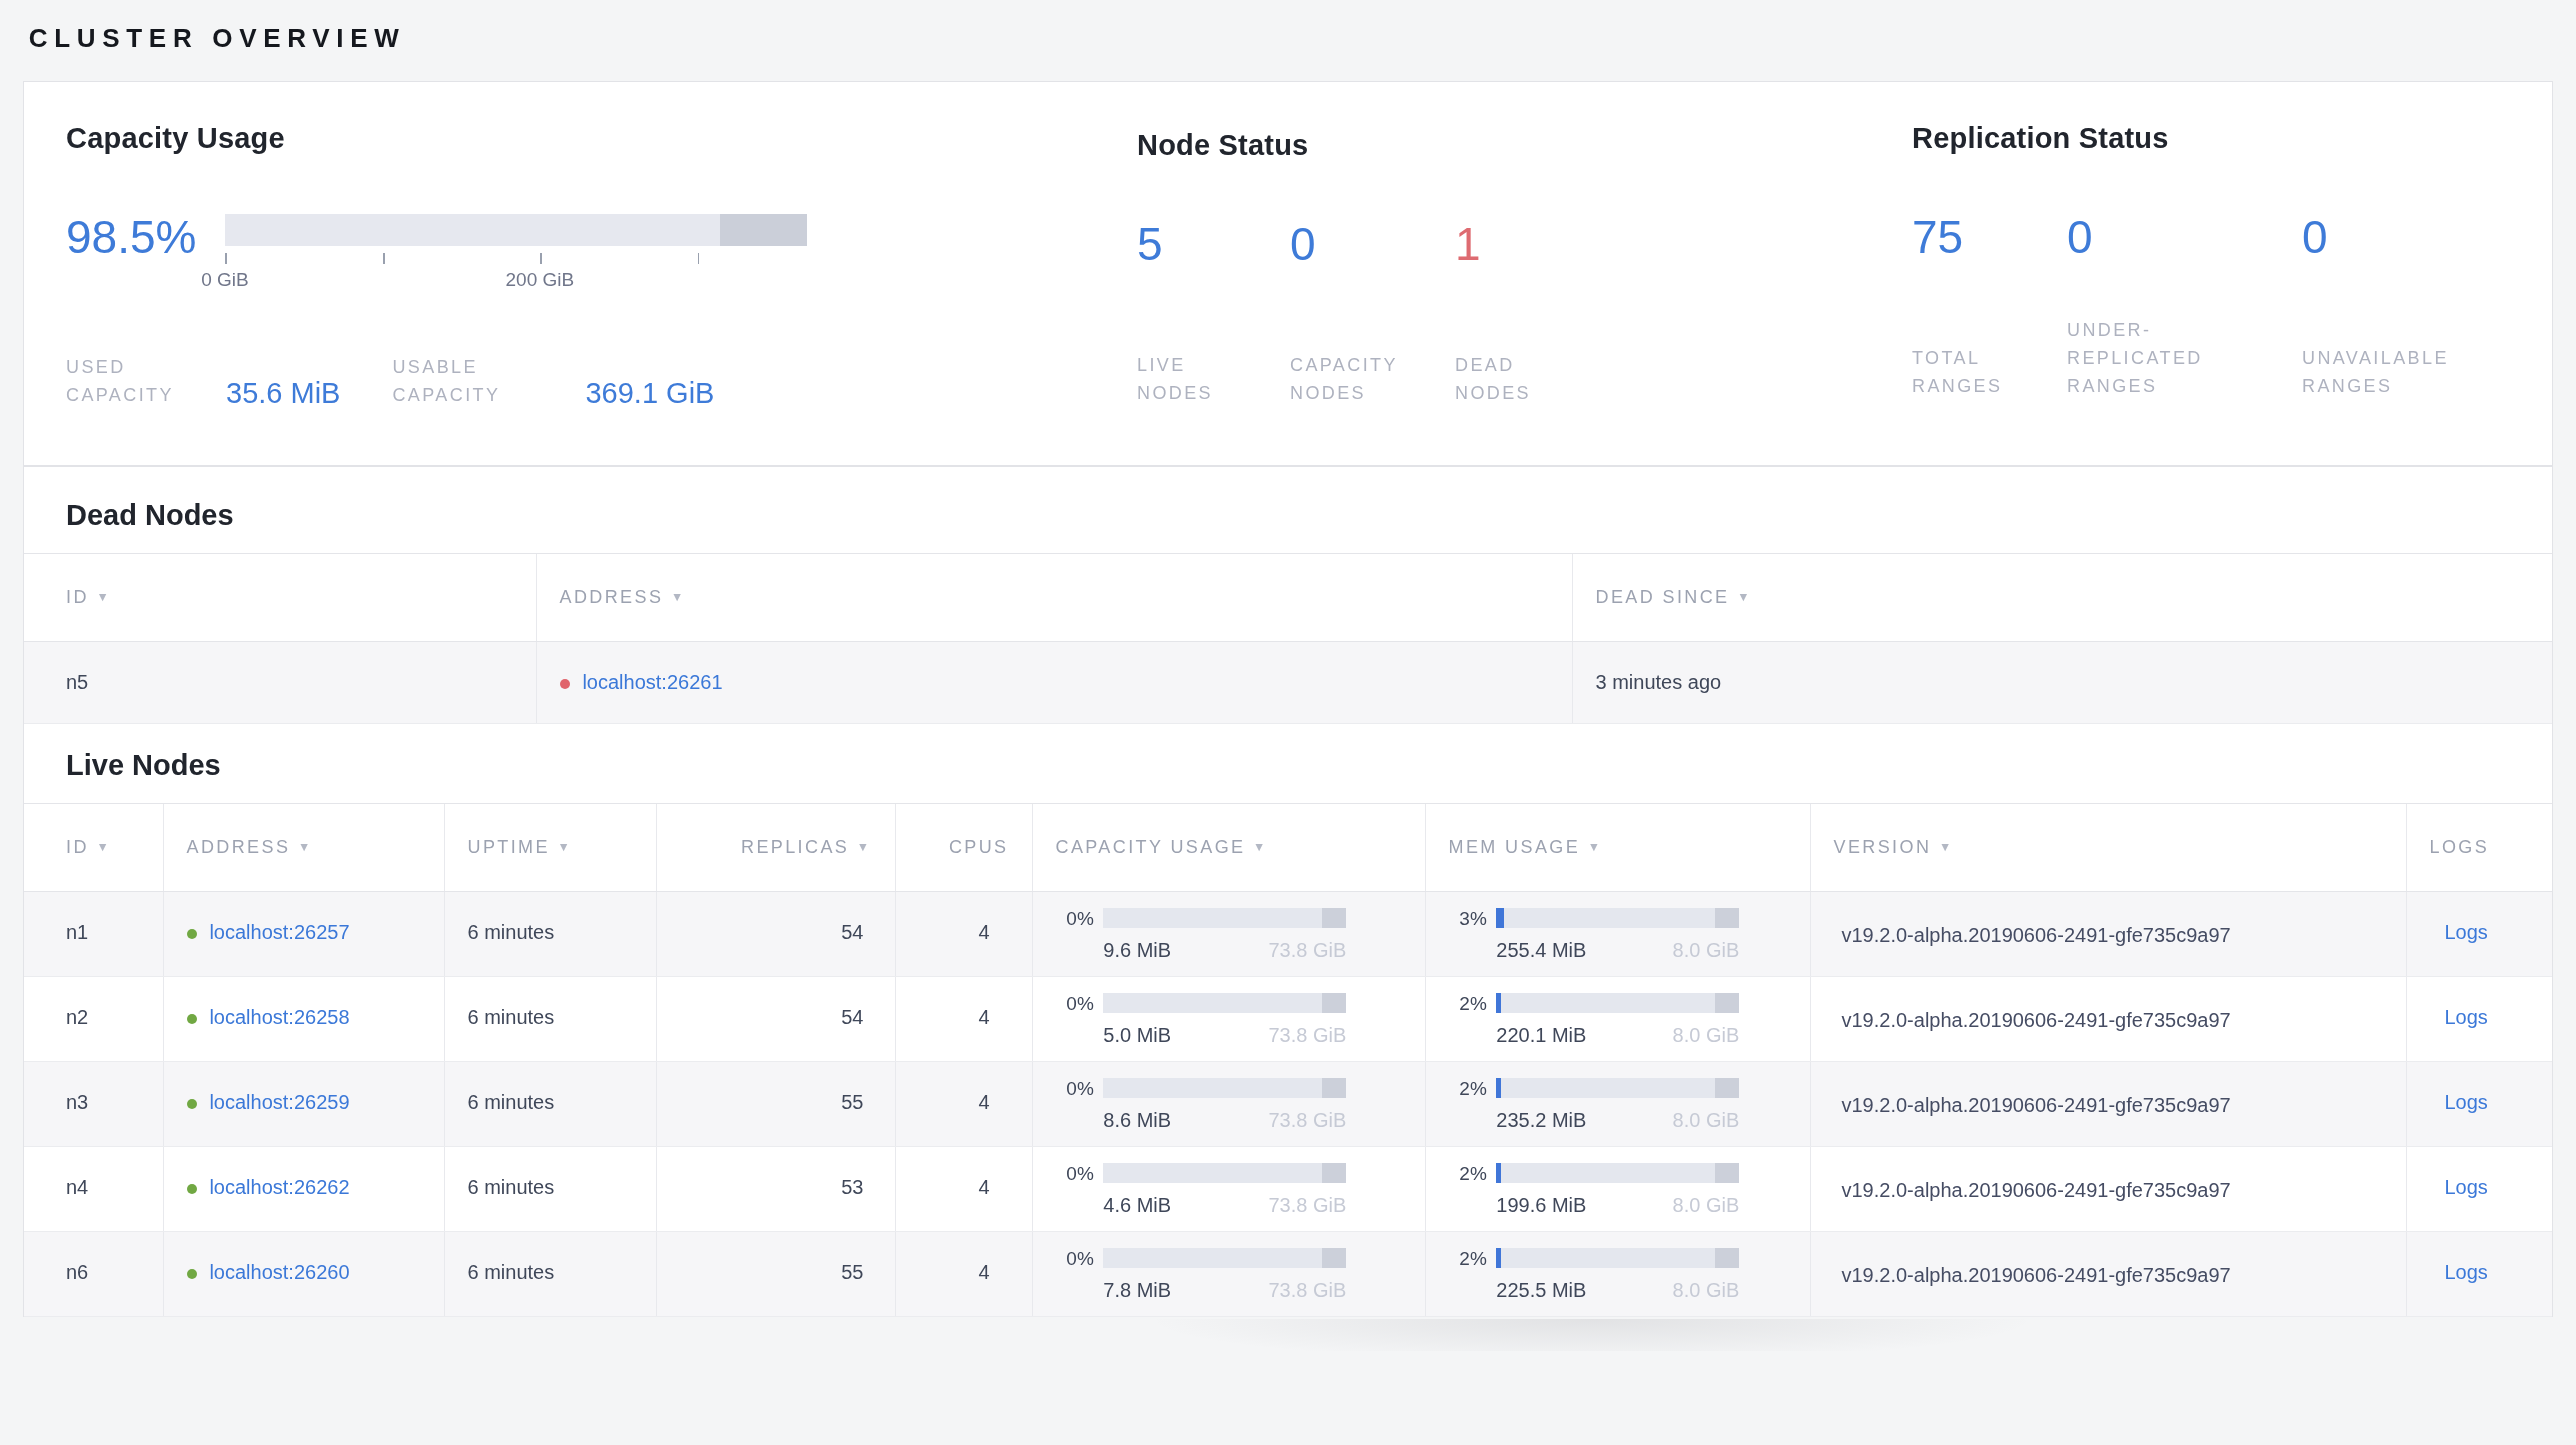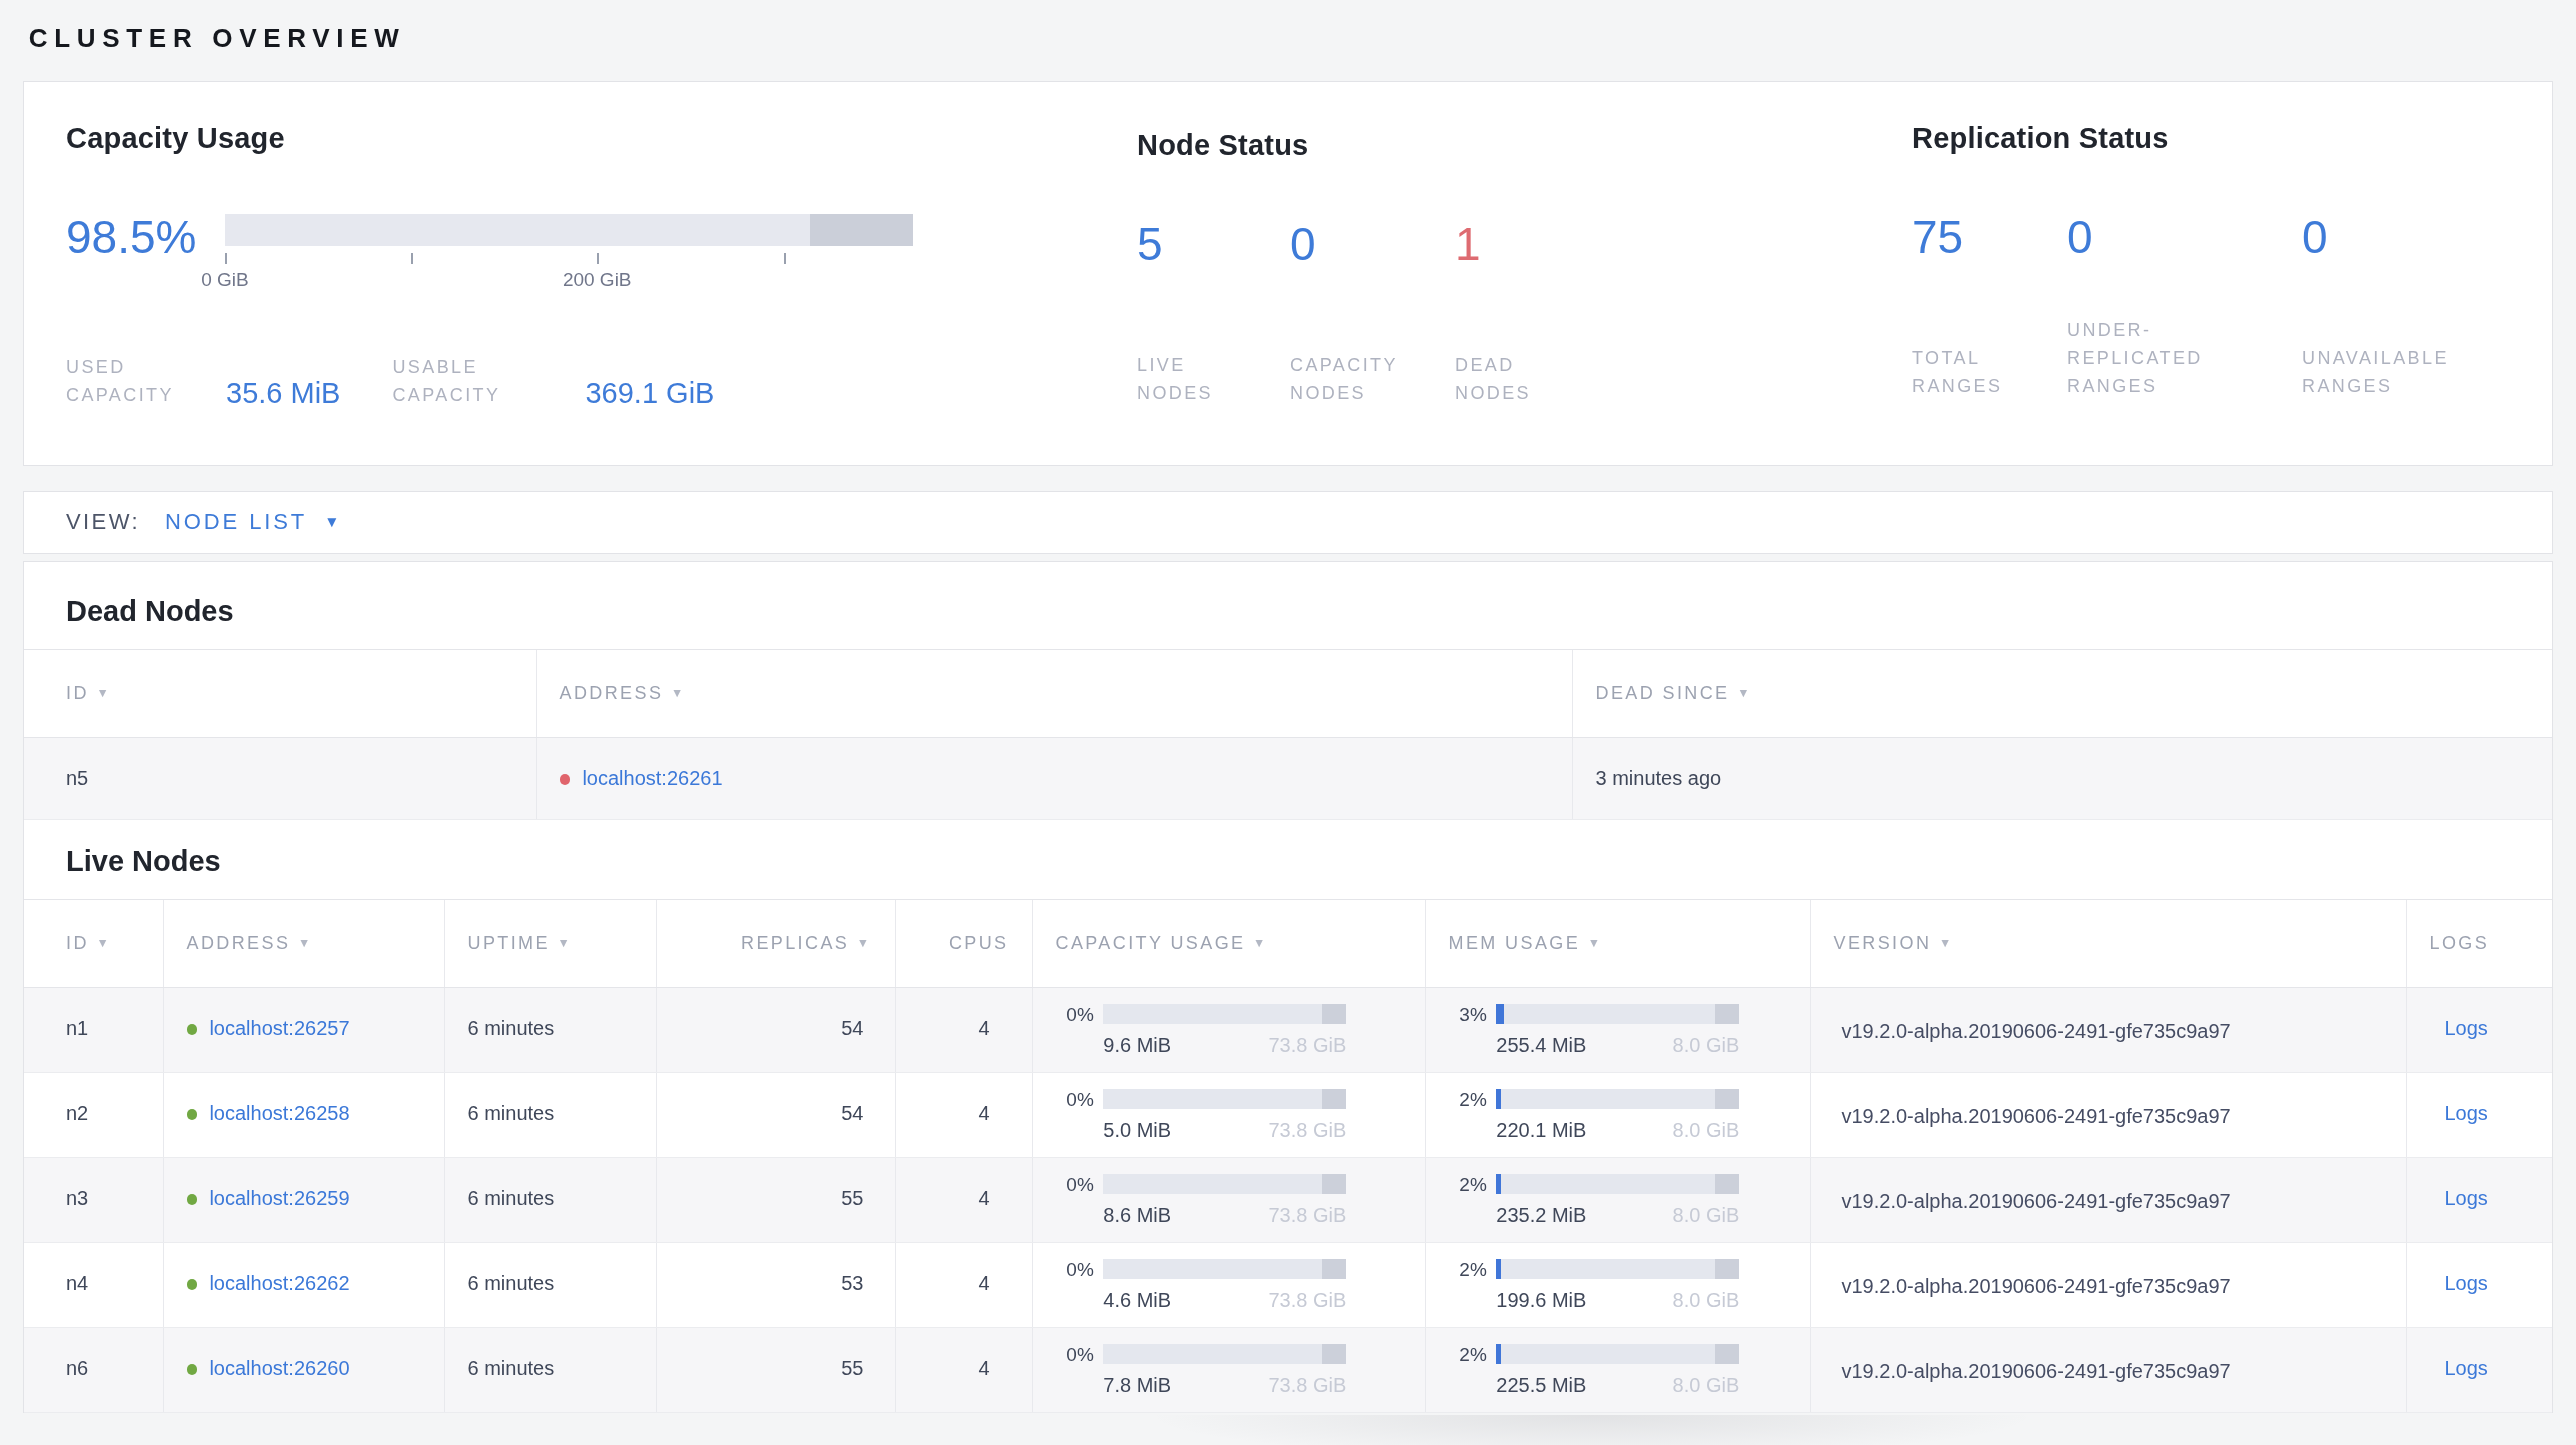--- a/index.html
+++ b/index.html
@@ -23,21 +23,21 @@
   .sec h2{margin:0;font-size:29px;font-weight:600;color:#21252d;letter-spacing:0.2px;}
   .sec-capacity{width:1071px;flex:none;}
   .sec-nodes{width:775px;flex:none;margin-top:7px;}
   .sec-repl{flex:1;}
   .big-num{font-size:46px;line-height:1;font-weight:500;}
   .blue{color:#3e7bd8;}
   .red{color:#de6b71;}
   
   .cap-row{display:flex;align-items:flex-start;margin-top:59px;}
   .cap-pct{width:159px;flex:none;}
-  .bar-chart{position:relative;width:688px;flex:none;}
+  .bar-chart{position:relative;width:582px;flex:none;}
   .cap-track{height:31.5px;background:#e6e8ef;position:relative;}
   .cap-track .cap-dark{position:absolute;top:0;right:0;bottom:0;background:#cbcfd9;}
   .tick{position:absolute;top:39px;width:1.9px;height:10.5px;background:#99a0ae;}
   .tick-label{position:absolute;top:55px;transform:translateX(-50%);font-size:19px;color:#70768a;white-space:nowrap;}
   .cap-stats{display:flex;align-items:flex-start;margin-top:94px;}
   .stat-label{font-size:18px;letter-spacing:2.4px;color:#aeb2bf;line-height:1.55;white-space:pre-line;flex:none;}
   .stat-label.w1{width:160px;}
   .stat-label.w2{width:149px;}
   .stat-value{font-size:29px;font-weight:500;line-height:1.1;flex:none;}
   .cap-stat{display:flex;align-items:flex-end;}
@@ -180,27 +180,20 @@
         <div class="metric">
           <div class="big-num blue">0</div>
           <div class="m-label">UNAVAILABLE
 RANGES</div>
         </div>
       </div>
     </div>
 
   </div>
 
-  <div class="card view-bar">
-    <span class="view-label">VIEW:</span>
-    <span class="view-select">
-      <span class="view-value">NODE LIST</span>
-      <span class="view-caret">▼</span>
-    </span>
-  </div>
 
   <div class="card table-card">
 
     <h2 class="section-heading">Dead Nodes</h2>
 
     <table>
       <colgroup>
           <col style="width:512px">
           <col style="width:1036px">
           <col>

